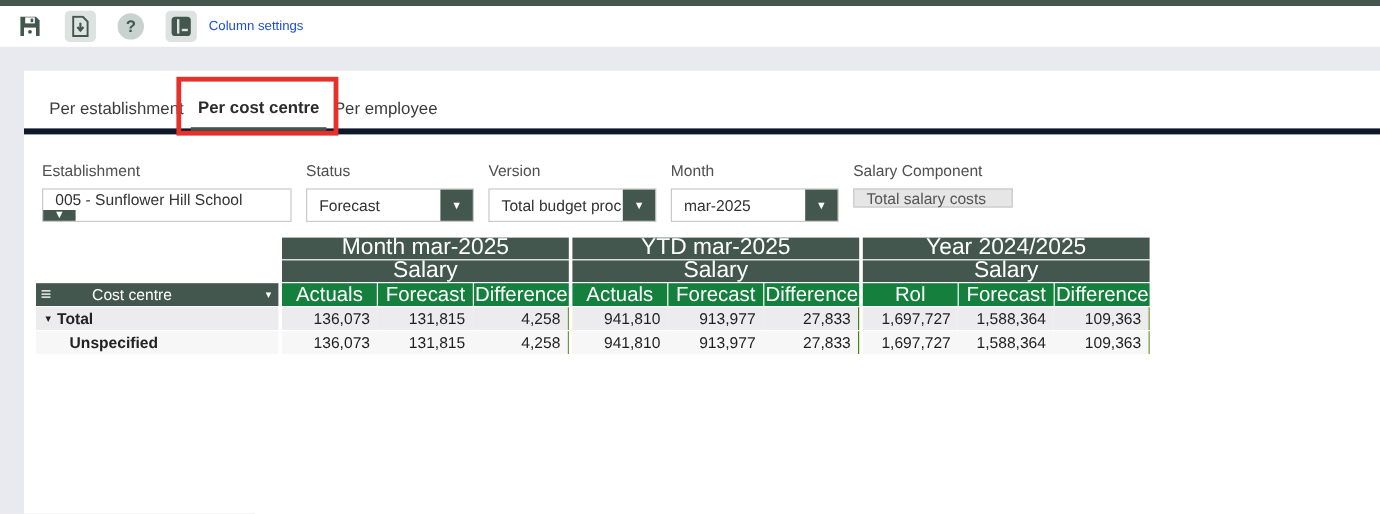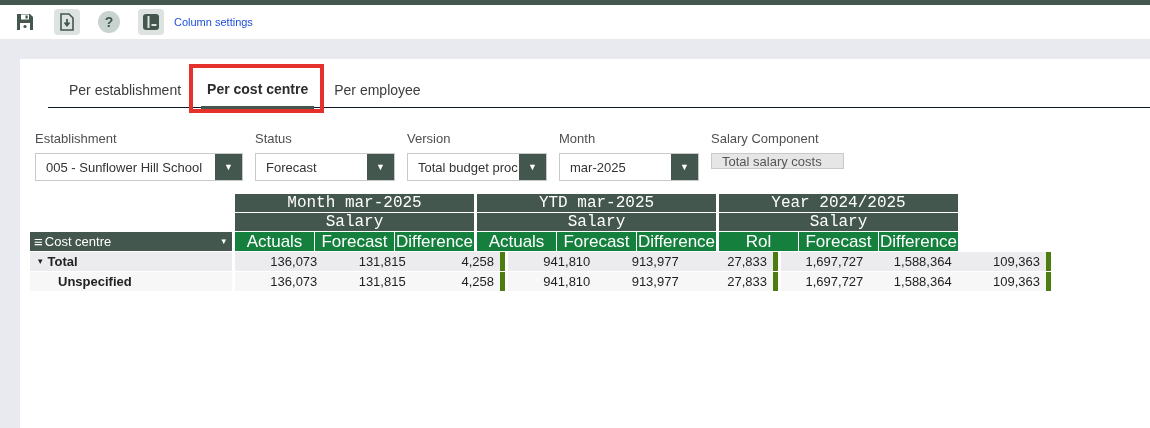--- a/index.html
+++ b/index.html
@@ -15,60 +15,60 @@
   .tb-btn.boxed { background:#dce3e0; }
   .help-circle { width:22px; height:22px; border-radius:50%; background:#c8d2ce;
     color:#44574e; font-weight:bold; font-size:14px; display:flex; align-items:center; justify-content:center; }
   .tb-title { font-size:11px; color:#1d4ed8; margin-left:-6px; }
 
   
   .workspace { padding:20px 0 0 20px; height:389px; }
   .panel { background:#ffffff; width:1130px; height:370px; }
 
   
-  .tabs-row { display:flex; align-items:flex-end; padding:16px 0 0 15px; gap:14px;
-    border-bottom:1px solid #0f172a;margin-left:28px; }
+  .tabs-row { display:flex; align-items:flex-end; padding:16px 0 0 15px; 
+    border-bottom:5px solid #0f172a; }
   .tab { font-size:14px; color:#3c3c3c; padding:6px 6px 9px 6px; cursor:pointer; white-space:nowrap; }
   .tab.active { font-weight:bold; color:#2c2c2c; border-bottom:3px solid #44574e;
     margin-bottom:-2px; position:relative; }
   .annotation-box { position:absolute; left:-12px; right:-10px; top:-11px; bottom:-7px;
     border:4px solid #e5312b; pointer-events:none; }
 
   
   .filters { display:flex; gap:12px; margin:23px 0 0 15px; }
   .filter label { display:block; font-size:13px; color:#4f4f4f; margin-bottom:7px; }
   .dd { display:flex; height:28px; border:1px solid #c9c9c9; background:#fff; }
   .dd .dd-value { flex:1; font-size:13px; color:#333; padding:0 8px 0 10px;
     display:flex; align-items:center; white-space:nowrap; overflow:hidden; }
   .dd .dd-btn { width:27px; background:#44574e; display:flex; align-items:center;
     justify-content:center; cursor:pointer; }
   .dd .dd-btn span { color:#fff; font-size:9px; line-height:1; }
   .ro-field { height:16px; border:1px solid #c9c9c9; background:#e6e6e6; color:#555;
     font-size:13px; display:flex; align-items:center; padding:0 10px; white-space:nowrap; }
-  .w-est { width:208px; } .w-sm { width:140px; } .w-sc { width:133px; }
+  .w-est { width:208px;flex-direction:column; } .w-sm { width:140px; } .w-sc { width:133px; }
 
   
   .data-table { margin:13px 0 0 10px; width:928px; }
   .trow { display:flex; margin-bottom:1px; }
   .cell-label { width:202px; flex:none; }
   .ggap { width:3px; flex:none; }
   .seg { width:239px; flex:none; display:flex; }
   .seg.hdr { gap:1px; background:#fff; }
-  .hcell-one { flex:1; background:#44574e; color:#fff; font-size:16px; height:18px;
-    line-height:18px; text-align:center;font-family:Liberation Mono, monospace; }
+  .hcell-one { flex:1; background:#44574e; color:#fff; font-size:19px; height:18px;
+    line-height:18px; text-align:center; }
   .hcell { flex:1; background:#15803d; color:#fff; font-size:17px; height:19px;
     line-height:19px; text-align:center; cursor:pointer; }
   .cc-head { width:202px; flex:none; background:#44574e; color:#fff; font-size:13px;
     height:19px; line-height:19px; display:flex; align-items:center; padding:0 6px 0 4px; cursor:pointer; }
   .cc-head .burger { font-size:15px; margin-right:2px; }
-  .cc-head .cc-text { flex:1; }
+  .cc-head .cc-text { flex:1;margin-left:32px; }
   .cc-head .caret { font-size:9px; }
   .drow .cell-label { font-size:13px; font-weight:bold; color:#222; height:19px;
     line-height:19px; display:flex; align-items:center; }
-  .drow .seg-data { width:270px; flex:none; display:flex; border-right:5px solid #4d7c0f;justify-content:space-between; }
+  .drow .seg-data { width:239px; flex:none; display:flex; border-right:1px solid #4d7c0f;justify-content:space-between; }
   .dcell { flex:1; font-size:13px; color:#1f1f1f; height:19px; line-height:19px;
     text-align:right; padding-right:6px; }
   .row-0 .cell-label, .row-0 .dcell { background:#ececef; }
   .row-1 .cell-label, .row-1 .dcell { background:#f7f7f8; }
   .expand-caret { font-size:9px; margin:0 5px 0 8px; cursor:pointer; }
   .indent { padding-left:28px; }
 </style>
 </head>
 <body>
 

